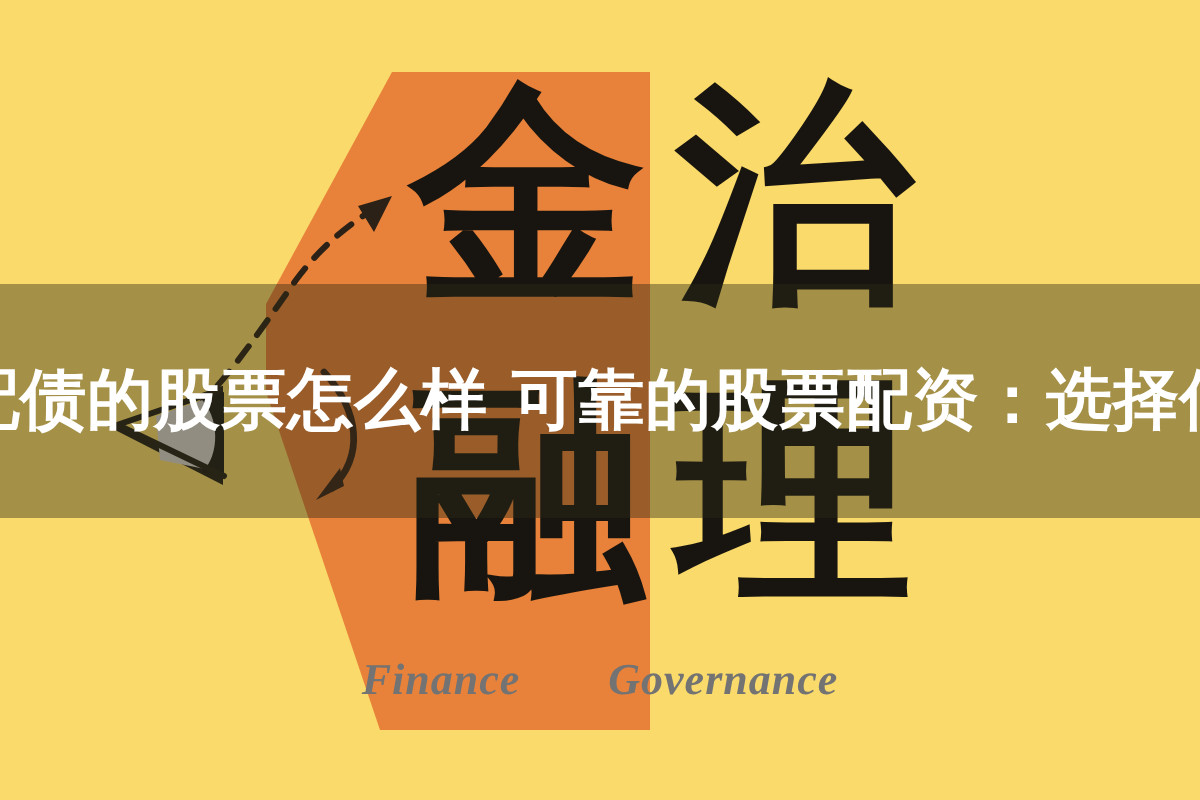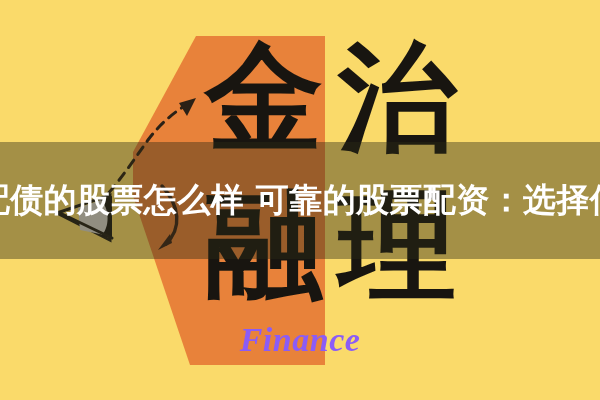--- a/index.html
+++ b/index.html
@@ -61,25 +61,25 @@
     left: 0;
     top: 316px;
     width: 600px;
     height: 48px;
     display: flex;
     align-items: center;
     justify-content: center;
     gap: 44px;
   }
   .latin-word {
-    color: #8b5cf6;
+    color: #737373;
     font-family: "Liberation Serif", "DejaVu Serif", serif;
     font-weight: 700;
     font-style: italic;
-    font-size: 34px;
+    font-size: 22px;
     letter-spacing: 0.5px;
     white-space: nowrap;
   }
 
   
   .title-band {
     position: absolute;
     left: 0;
     top: 142px;
     width: 600px;
@@ -134,19 +134,20 @@
     <g>
       <polygon points="57,213 110,195 110,240" fill="none" stroke="#231f18" stroke-width="3"></polygon>
       <polygon points="78,208 110,197 110,236 80,230" fill="#d9d6cf"></polygon>
       <path d="M 100 199 C 110 208, 110 228, 101 236 L 112 238 L 112 196 Z" fill="#1d1a15"></path>
       <path d="M 60 213 L 112 238" fill="none" stroke="#231f18" stroke-width="3" stroke-linecap="round"></path>
     </g>
   </svg>
 
   <div class="latin-row">
     <span class="latin-word">Finance</span>
+    <span class="latin-word">Governance</span>
   </div>
 
   <div class="title-band">
     <div class="title-line">有配债的股票怎么样 可靠的股票配资：选择信誉</div>
   </div>
 
 </div>
 
 </body></html>

